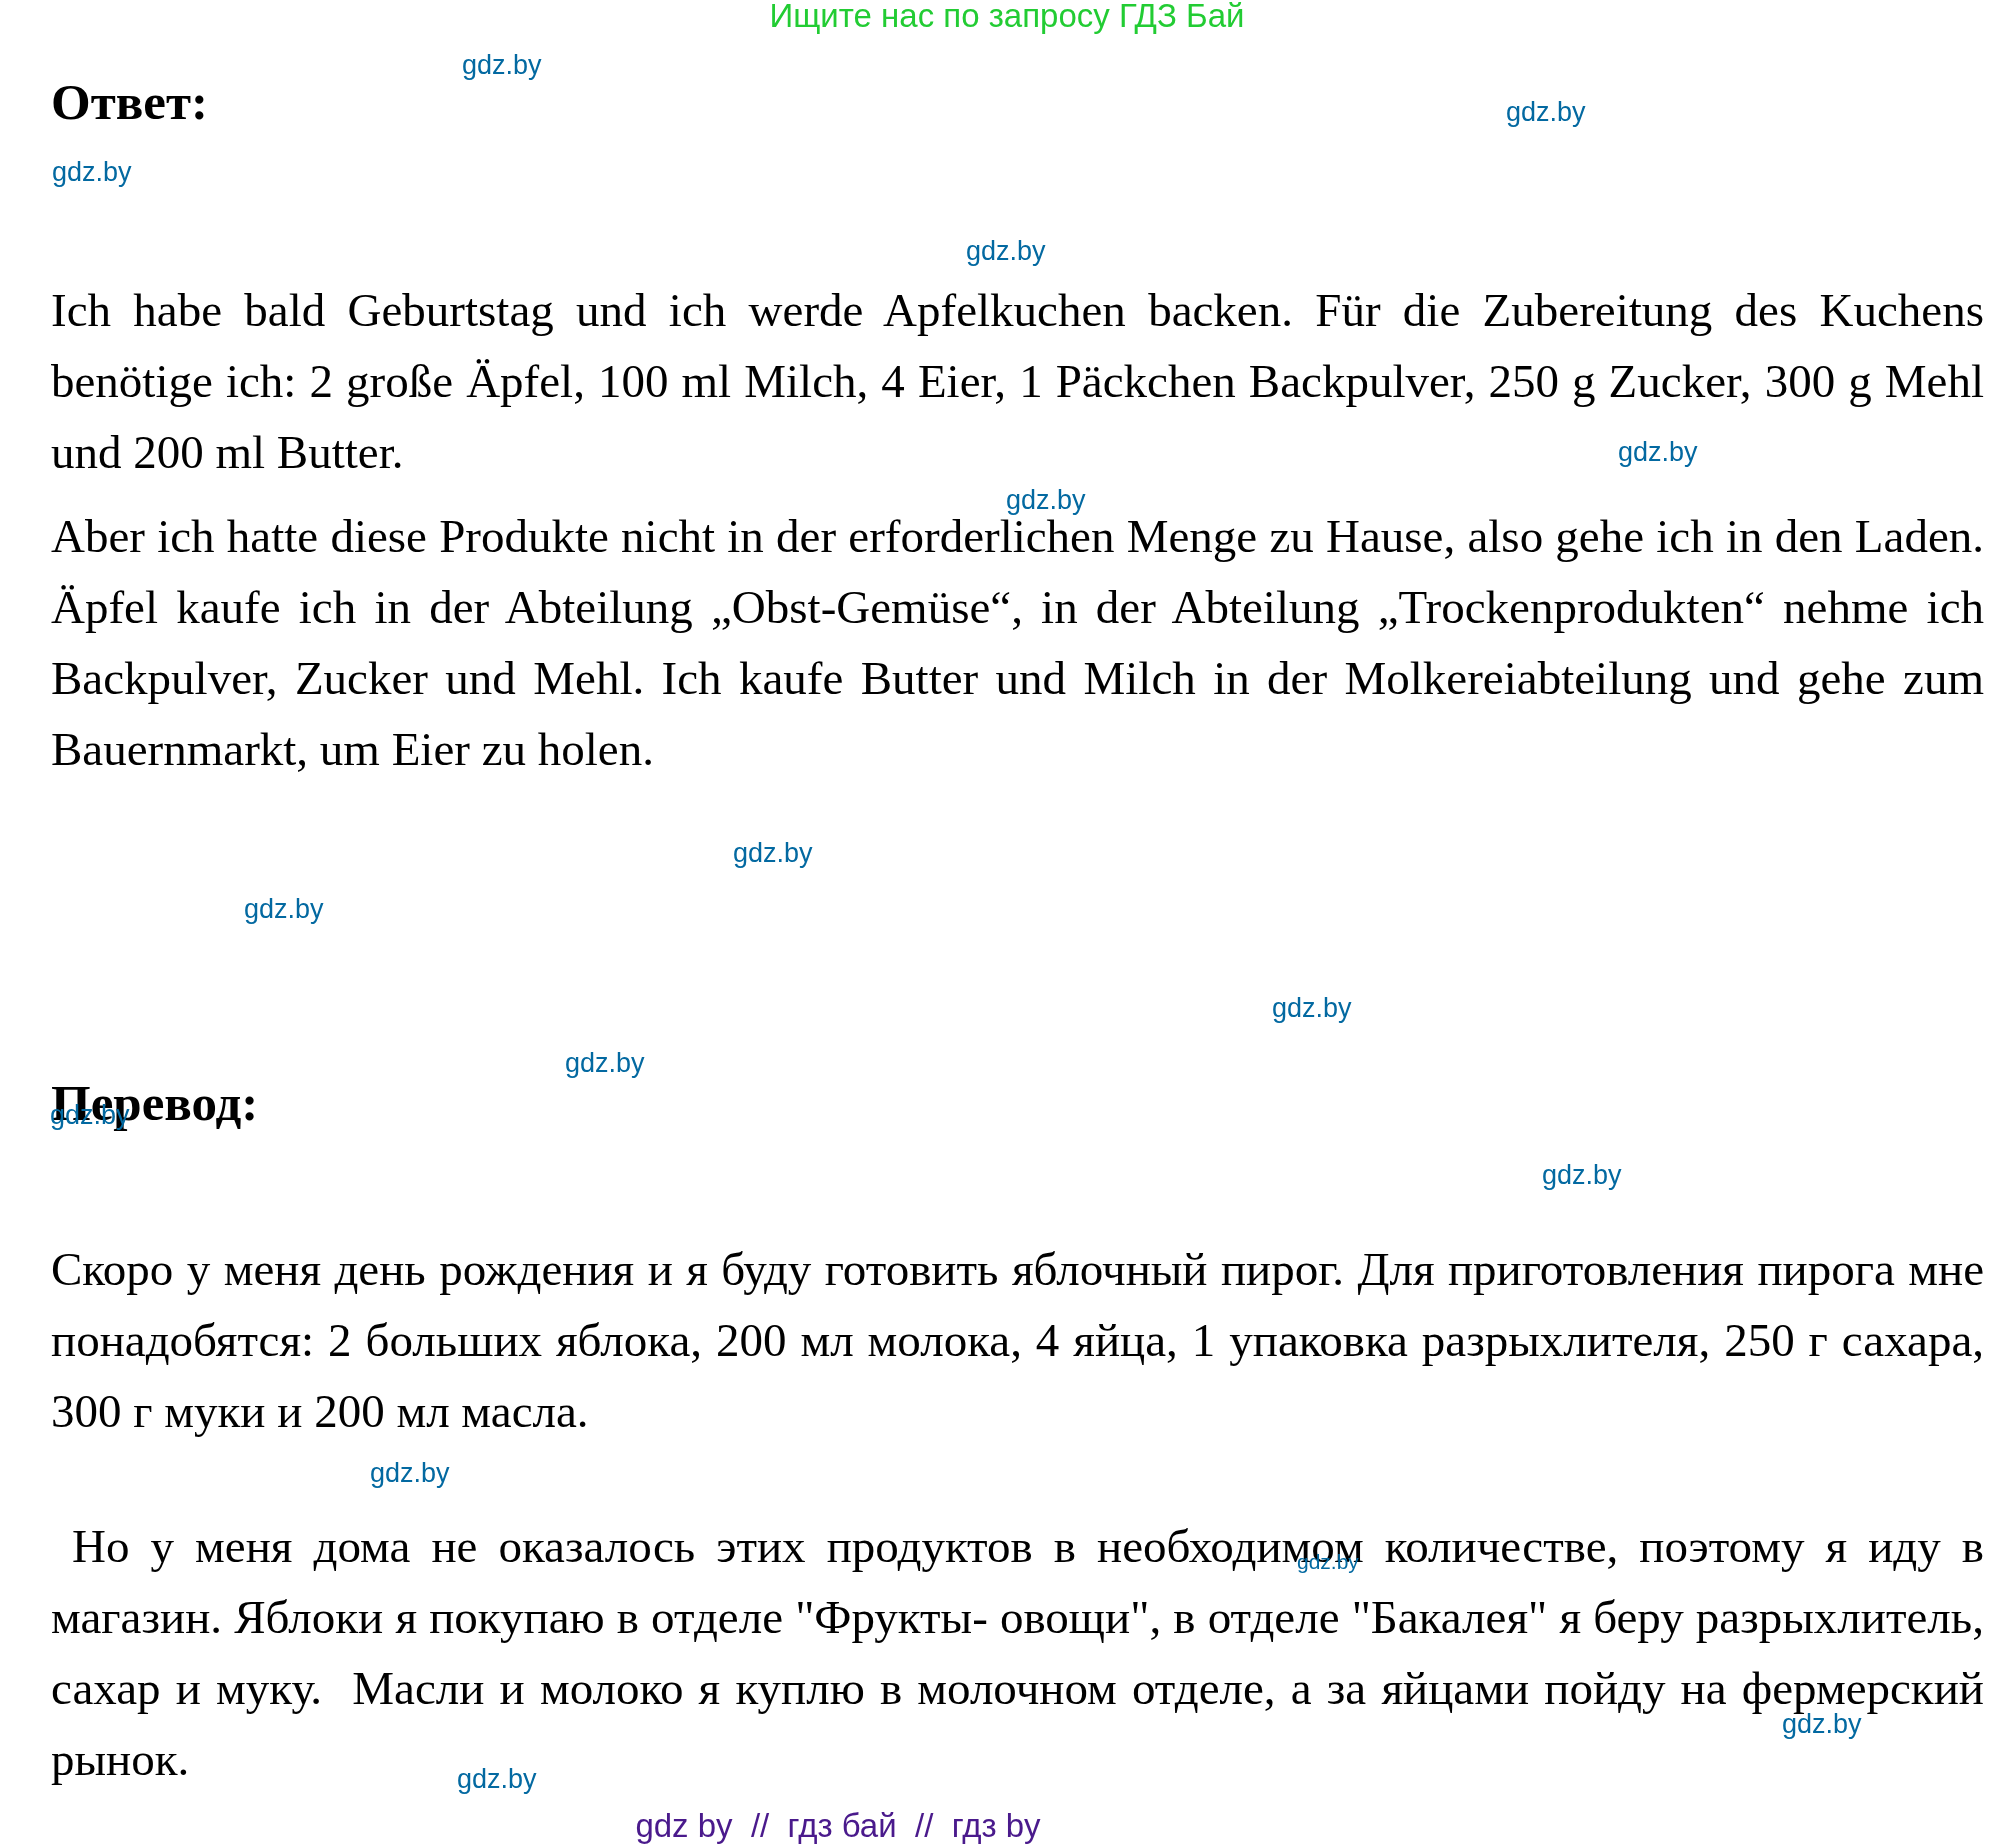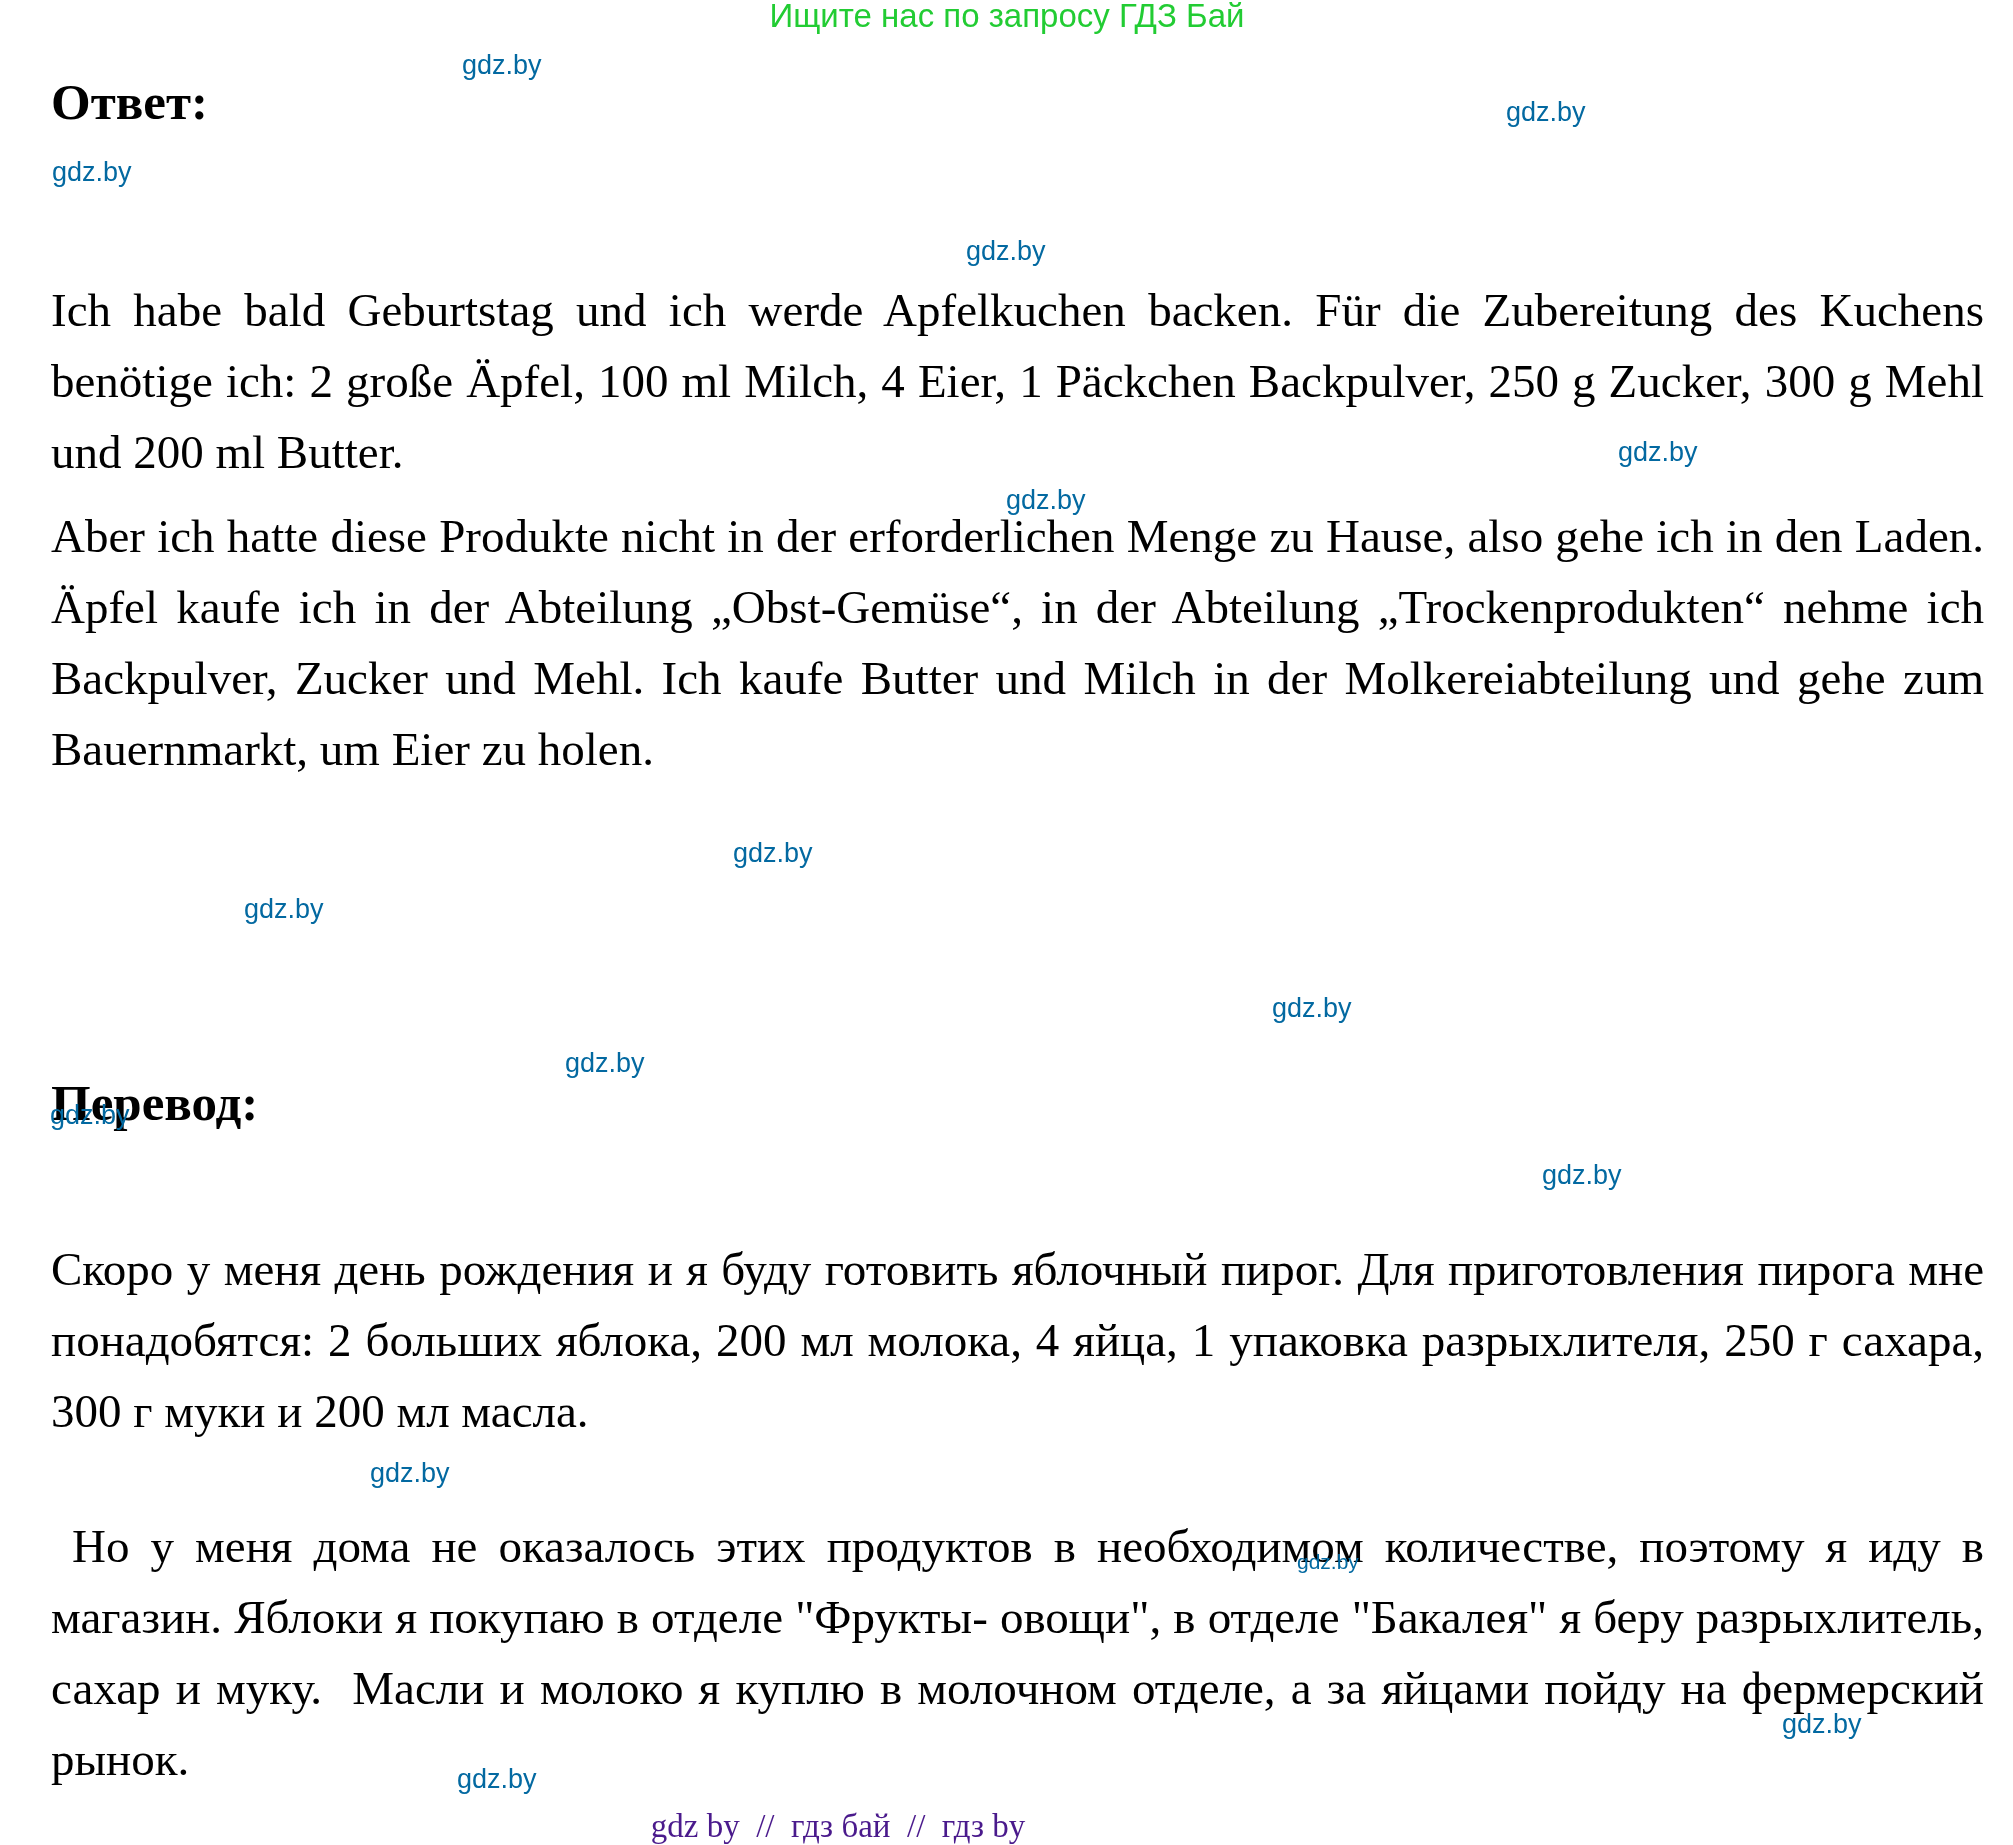--- a/index.html
+++ b/index.html
@@ -53,21 +53,21 @@
       color: #0369a1;
       line-height: 30px;
       white-space: nowrap;
     }
     .footer-wm {
       position: absolute;
       left: 0;
       top: 1808px;
       width: 1676px;
       text-align: center;
-      font-family: Liberation Serif, serif;
+      font-family: Liberation Sans, sans-serif;
       font-size: 33px;
       color: #4a1a8c;
       line-height: 36px;
       white-space: pre;
     }
   </style>
 </head>
 <body>
 
 <div class="top-banner">Ищите нас по запросу ГДЗ Бай</div>

